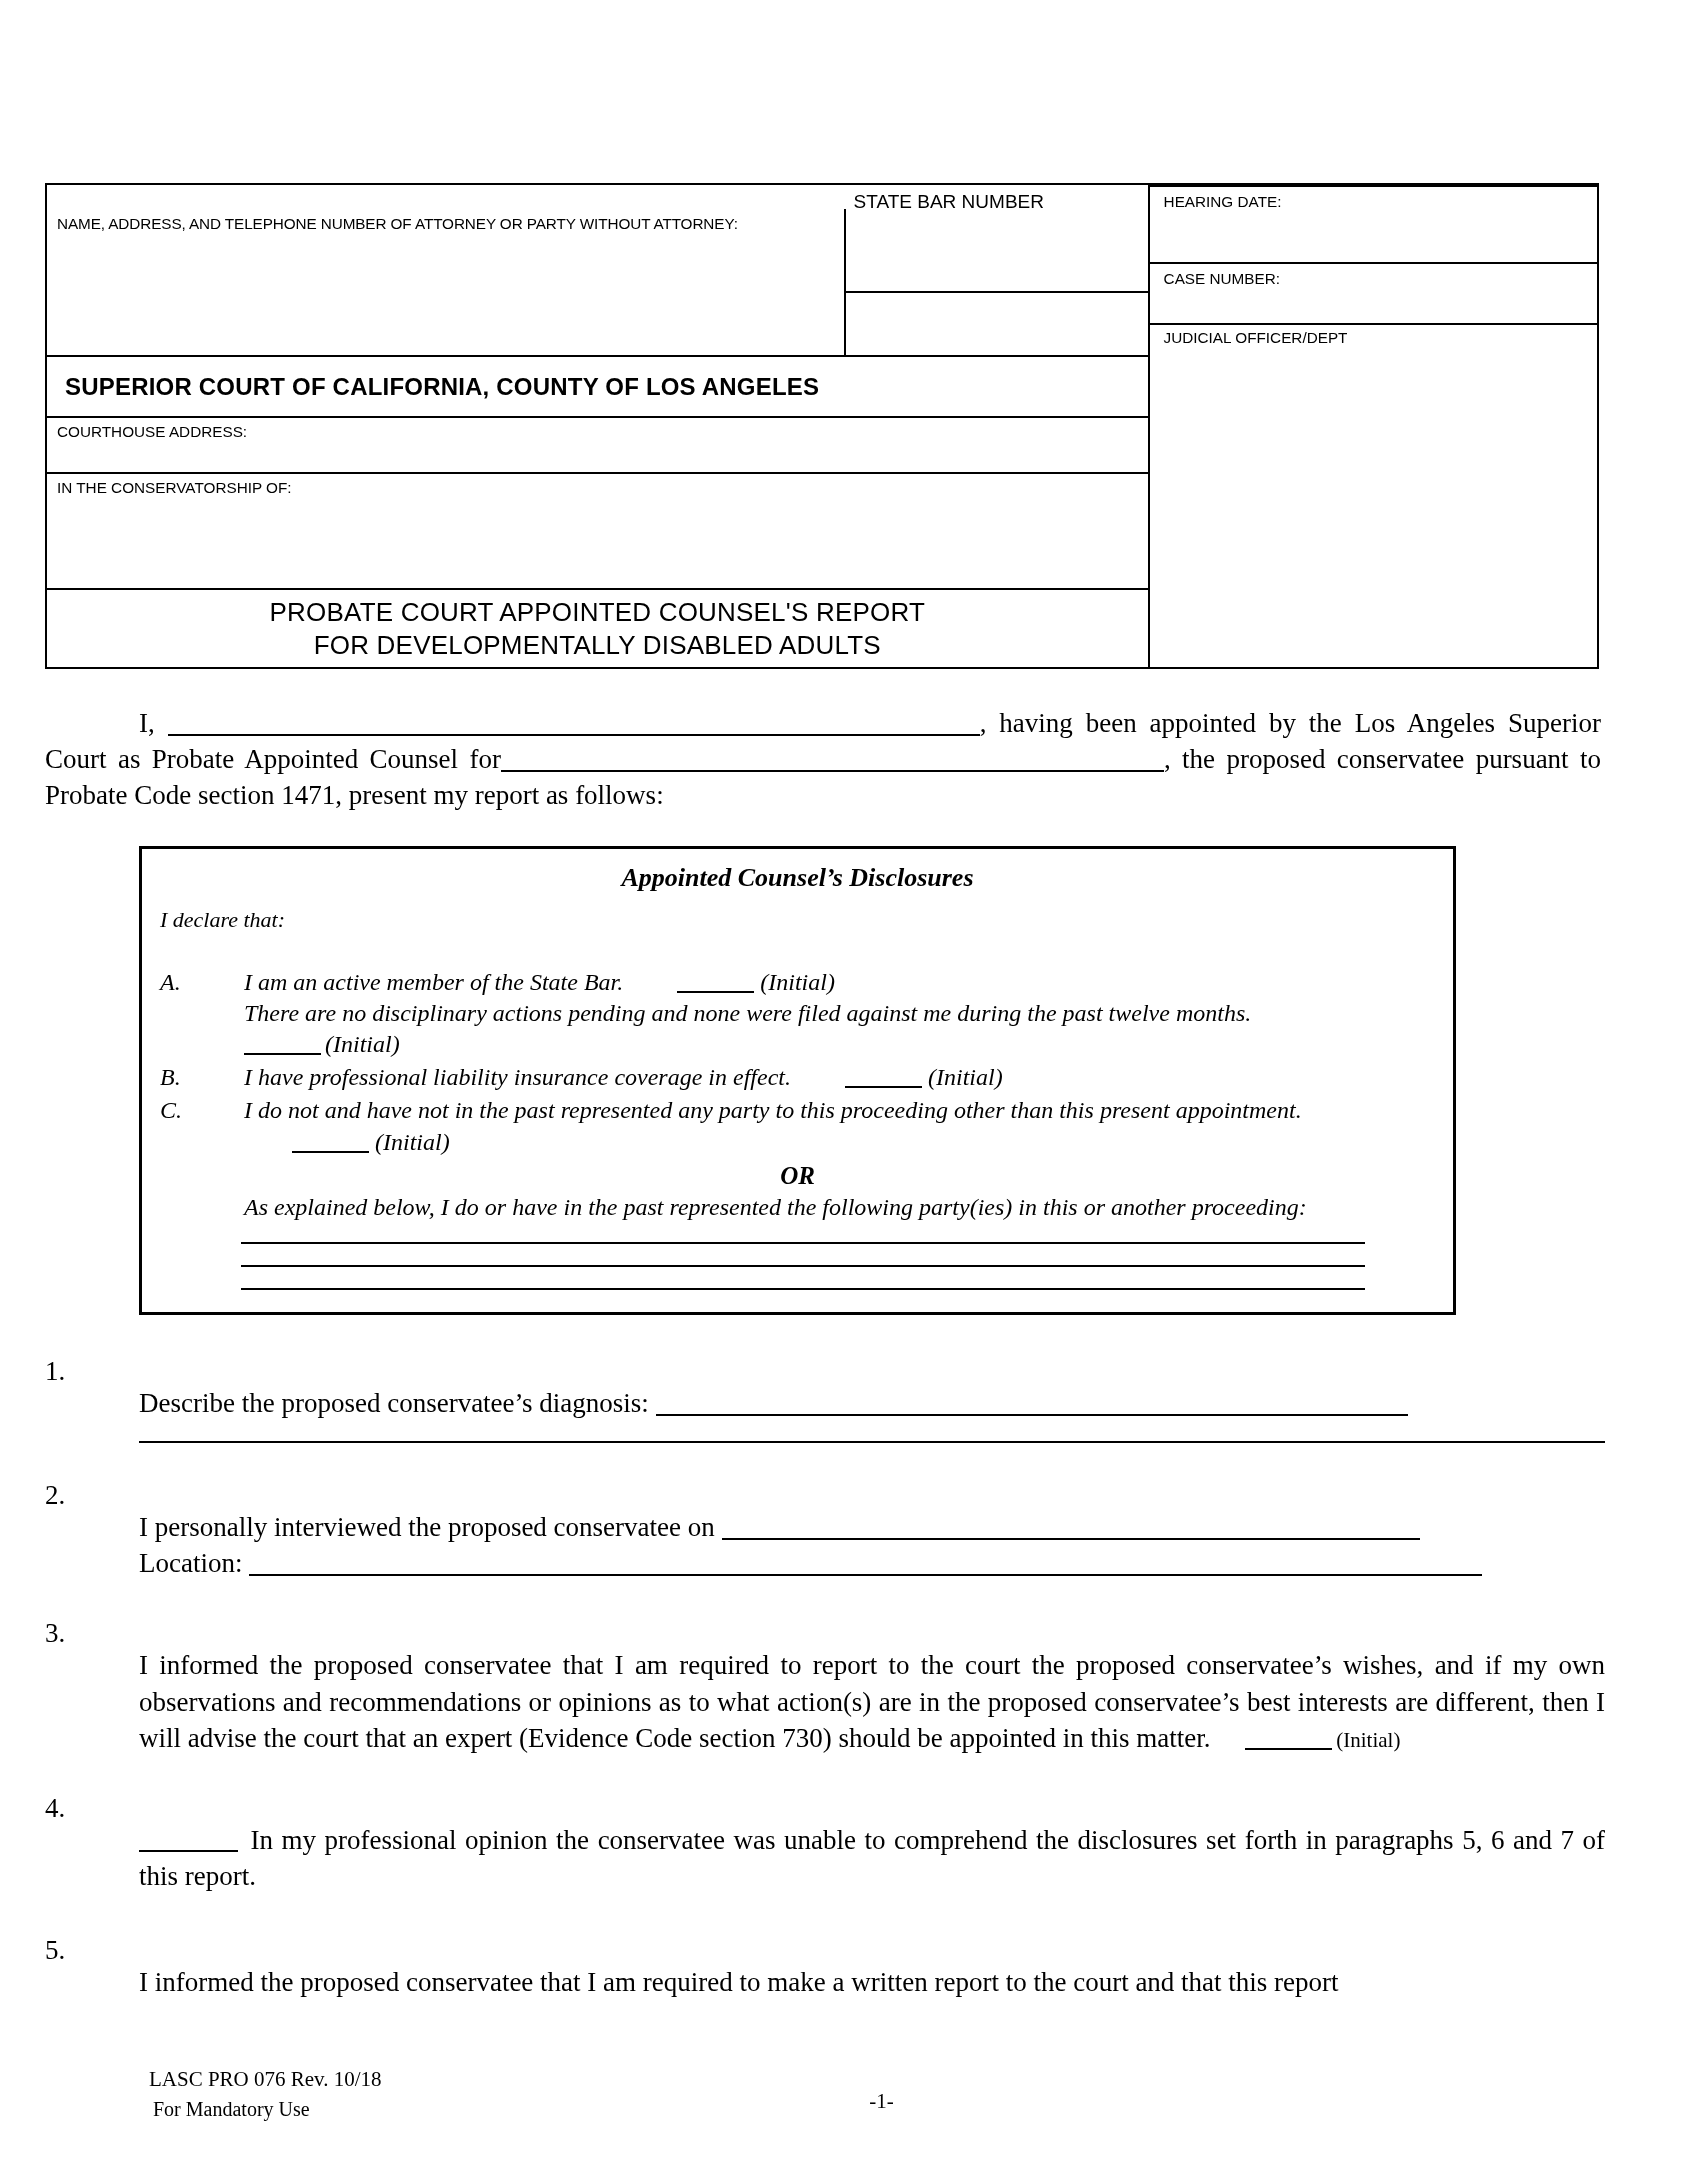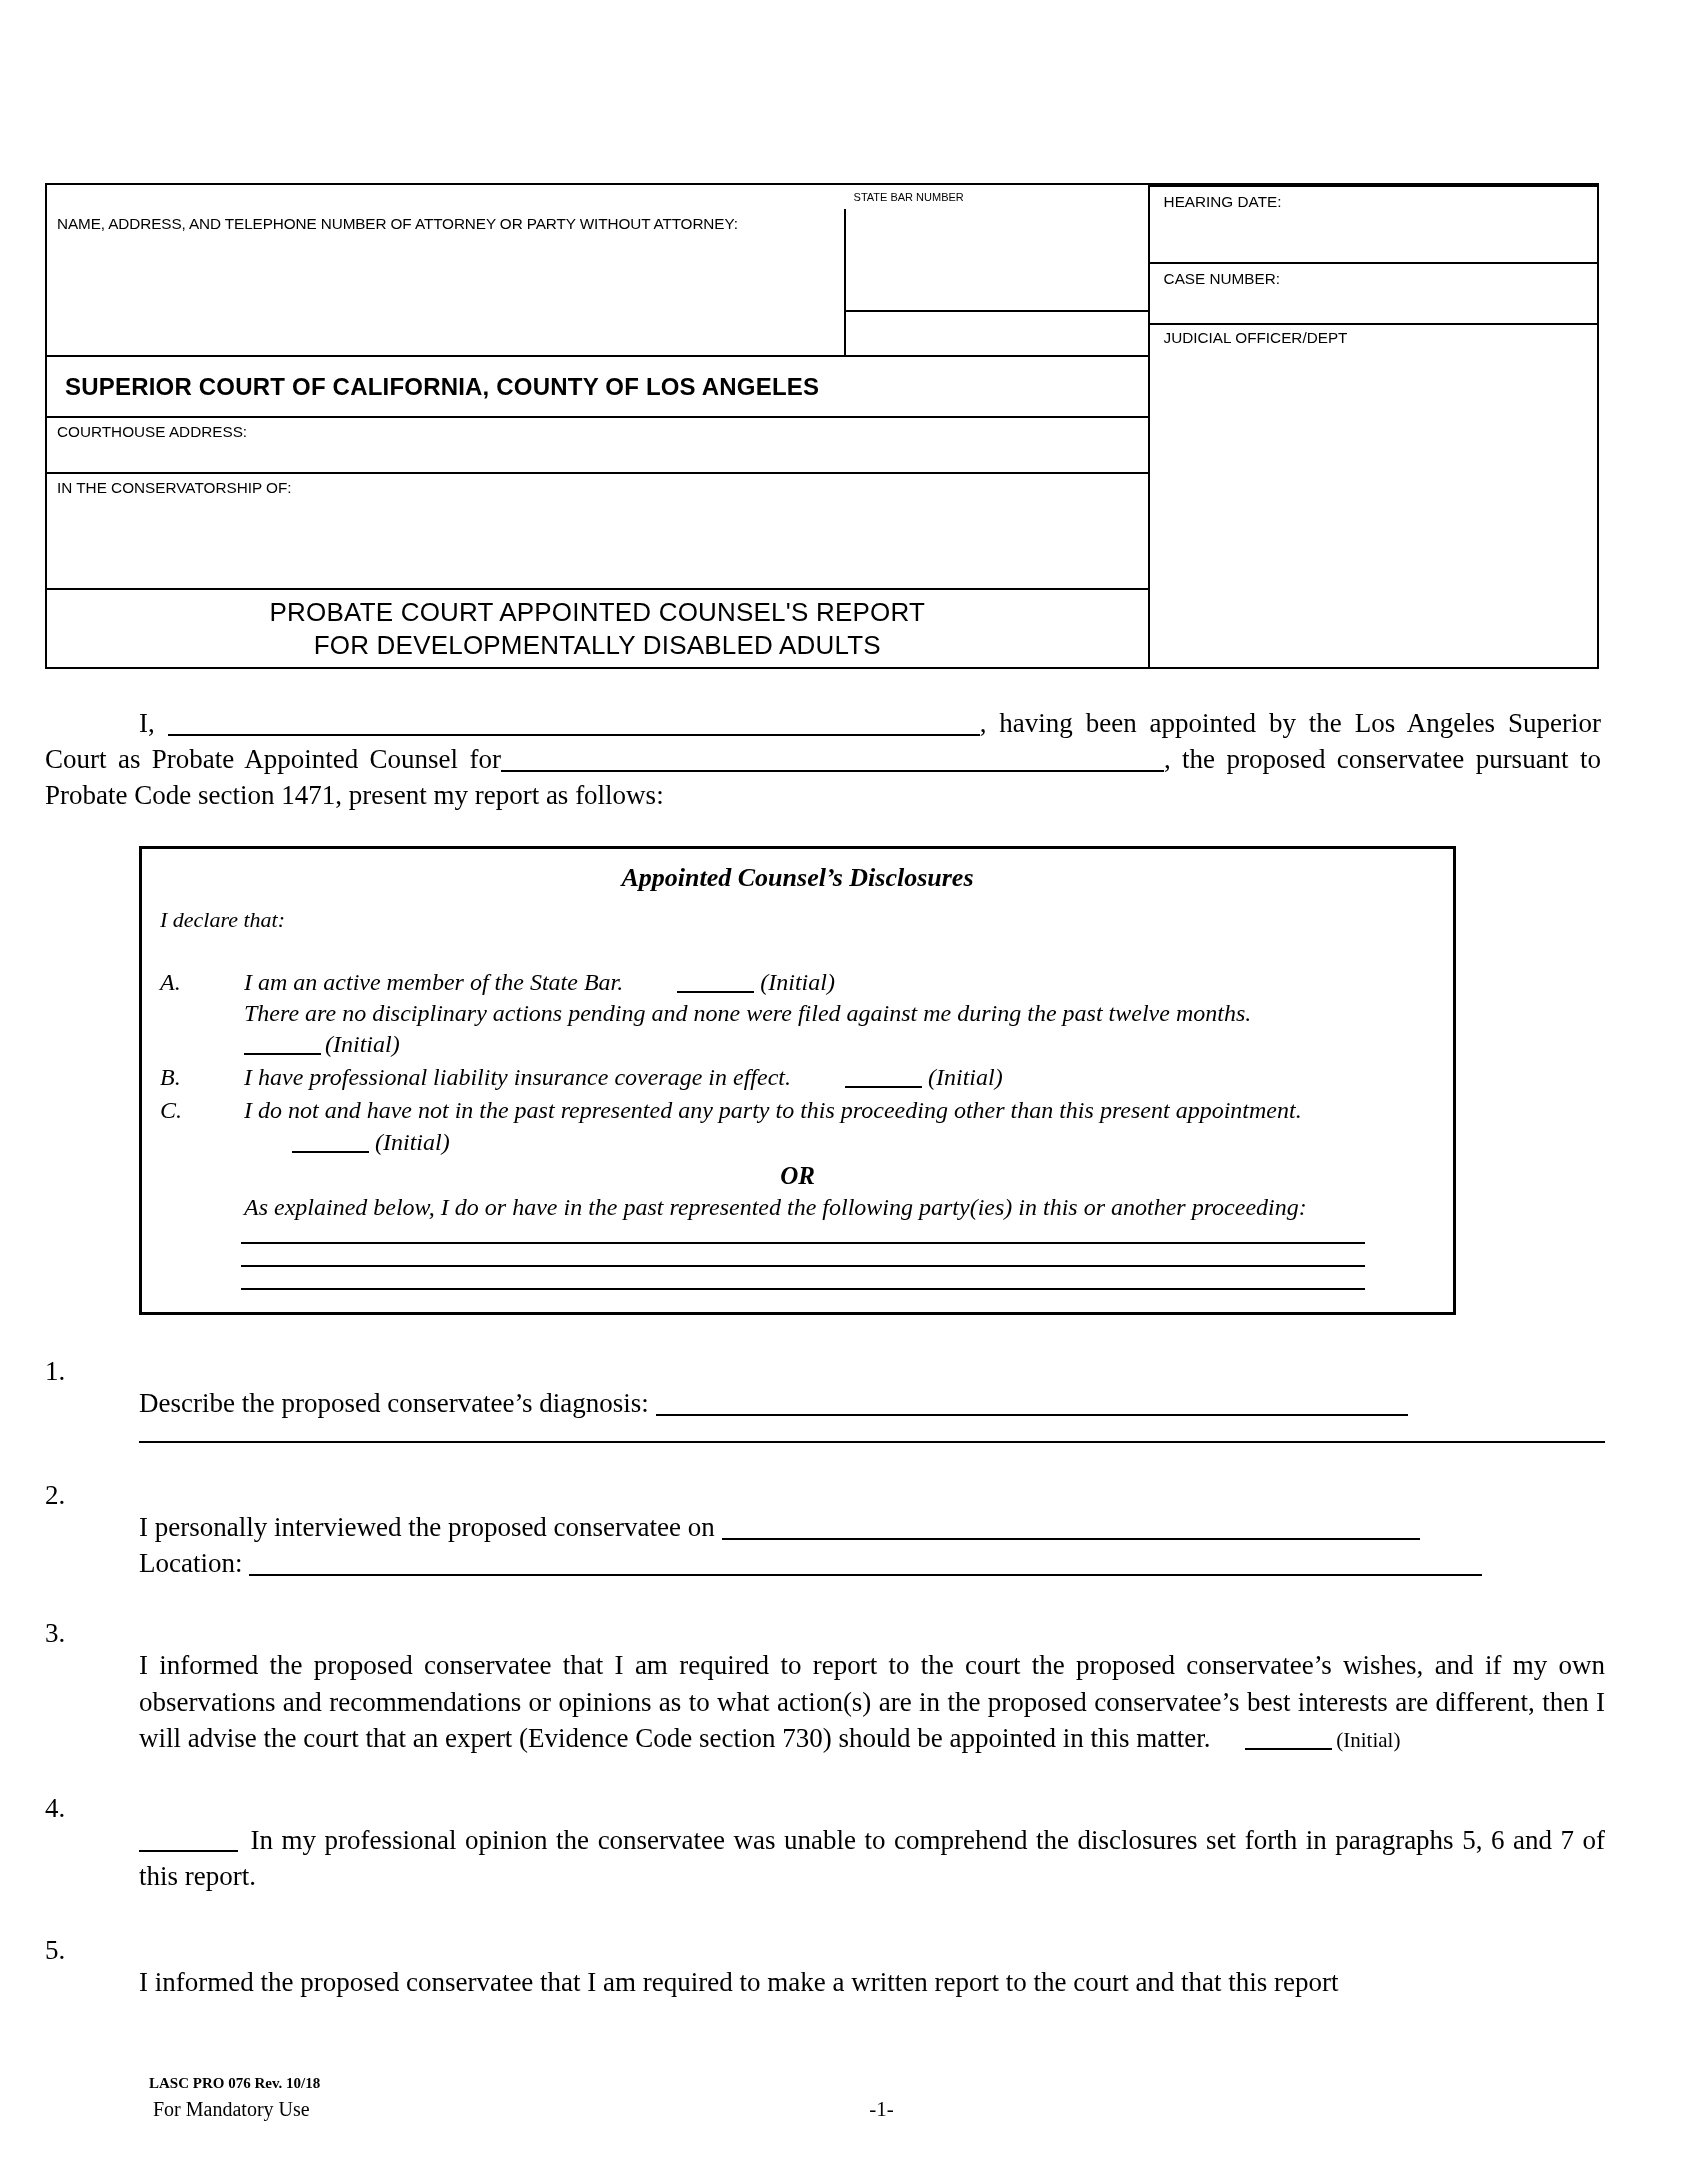--- a/index.html
+++ b/index.html
@@ -52,23 +52,23 @@
     border-right: 2px solid #000;
     font-size: 15.3px;
     letter-spacing: -0.1px;
     white-space: nowrap;
     margin-top: 24px;
   }
   .cap-bar {
     width: 302px;
     box-sizing: border-box;
     padding: 6px 0 0 8px;
-    font-size: 11px;
-    border-bottom: 2px solid #000;
-    height: 127px;
+    font-size: 19px;
+    border-bottom: 2px solid #000;
+    height: 108px;
   }
   .cap-bar-wrap {
     width: 302px;
     display: flex;
     flex-direction: column;
   }
   .cap-bar-filler { flex: 1; }
 
   .cap-court {
     height: 61px;
@@ -252,21 +252,21 @@
   .small-initial { font-size: 21px; }
 
   
   .footer {
     position: absolute;
     left: 149px;
     bottom: 57px;
     width: 1465px;
     font-family: "Liberation Serif", serif;
   }
-  .footer-line1 { font-size: 15px; font-weight: bold; }
+  .footer-line1 { font-size: 21px; }
   .footer-line2 { font-size: 20px; margin-top: 6px; margin-left: 4px; }
   .footer-page {
     position: absolute;
     left: 0; right: 0;
     top: 22px;
     text-align: center;
     font-size: 21px;
   }
 </style>
 </head>

